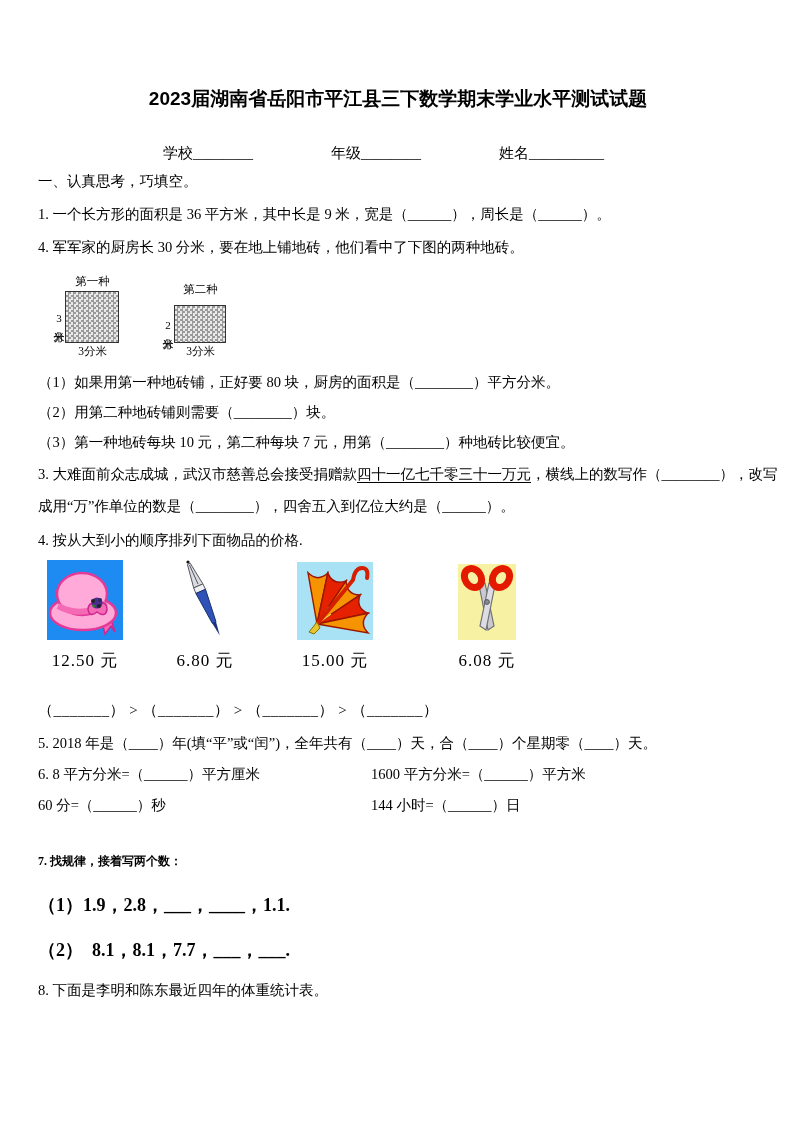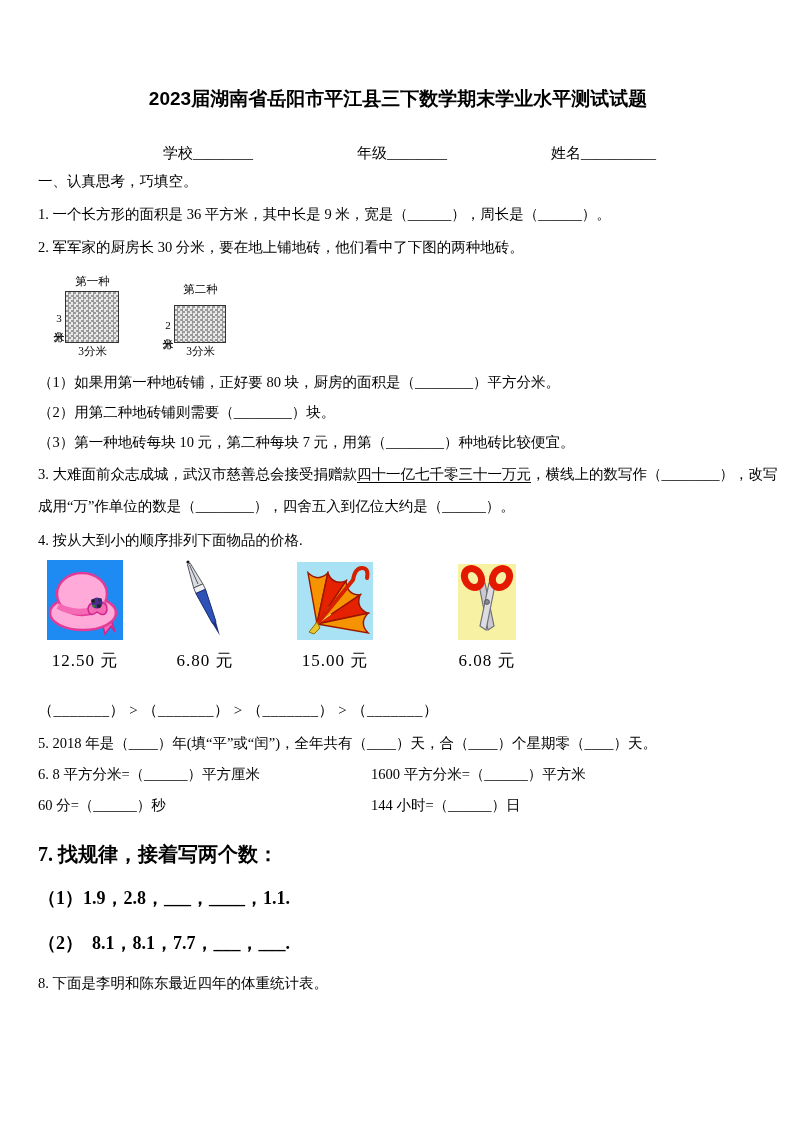--- a/index.html
+++ b/index.html
@@ -2,21 +2,21 @@
 <html><head>
 <meta charset="utf-8">
 <style>
   html,body{margin:0;padding:0;background:#fff;}
   body{width:794px;height:1123px;overflow:hidden;color:#000;
        font-family:"Liberation Serif","DejaVu Serif",serif;}
   .page{position:relative;width:794px;height:1123px;box-sizing:border-box;
         padding:86px 36px 0 38px;}
   .title{margin:0;text-align:center;font-size:19px;font-weight:bold;
          font-family:"Liberation Sans","DejaVu Sans",sans-serif;}
-  .hdr{margin-top:32px;display:flex;padding-left:125px;gap:104px;font-size:15px;}
+  .hdr{margin-top:32px;display:flex;padding-left:125px;gap:78px;font-size:15px;}
   .ln{font-size:14.5px;line-height:20px;}
   .nowrap{white-space:nowrap;}
   .sec{margin-top:8px;}
   .mt{margin-top:13px;}
   .u{text-decoration:underline;text-underline-offset:3px;}
   
   .tiles{margin:10px 0 0 14px;display:flex;gap:42px;height:92px;align-items:flex-end;}
   .tile-group{display:flex;flex-direction:column;}
   .tile-cap{font-size:11.5px;text-align:center;padding-left:14px;}
   .tile-row{display:flex;align-items:center;margin-top:2px;}
@@ -31,42 +31,42 @@
   
   .products{position:relative;margin-top:8px;height:116px;}
   .prod{position:absolute;top:0;width:92px;display:flex;flex-direction:column;
         align-items:center;text-align:center;}
   .p-hat{left:1px;} .p-pen{left:121px;} .p-umb{left:251px;} .p-sci{left:403px;}
   .iconbox{height:82px;display:flex;align-items:flex-end;}
   .price{font-size:17px;margin-top:9px;letter-spacing:1px;}
   .compare{margin-top:26px;font-size:15px;letter-spacing:.5px;}
   .q6row{display:flex;gap:25px;}
   .q6l{display:inline-block;width:308px;}
-  .q7h{margin-top:28px;font-size:20px;font-weight:bold;line-height:22px;}
+  .q7h{margin-top:35px;font-size:12px;font-weight:bold;line-height:22px;}
   .seq{margin-top:21px;font-size:18px;font-weight:bold;white-space:pre;line-height:24px;}
   .last{margin-top:18px;}
 </style>
 </head>
 <body>
 
 <div class="page">
 
   <h1 class="title">2023届湖南省岳阳市平江县三下数学期末学业水平测试试题</h1>
 
   <div class="hdr">
     <span>学校________</span>
     <span>年级________</span>
     <span>姓名__________</span>
   </div>
 
   <div class="ln sec">一、认真思考，巧填空。</div>
 
   <div class="ln mt nowrap">1. 一个长方形的面积是 36 平方米，其中长是 9 米，宽是（______），周长是（______）。</div>
 
-  <div class="ln mt nowrap">2. 军军家的厨房长 30 分米，要在地上铺地砖，他们看中了下图的两种地砖。</div>
+  <div class="ln mt nowrap">4. 军军家的厨房长 30 分米，要在地上铺地砖，他们看中了下图的两种地砖。</div>
 
   <div class="tiles">
     <div class="tile-group">
       <div class="tile-cap">第一种</div>
       <div class="tile-row">
         <div class="tile-side">3分米</div>
         <div class="tile-rect t1"></div>
       </div>
       <div class="tile-bot">3分米</div>
     </div>

